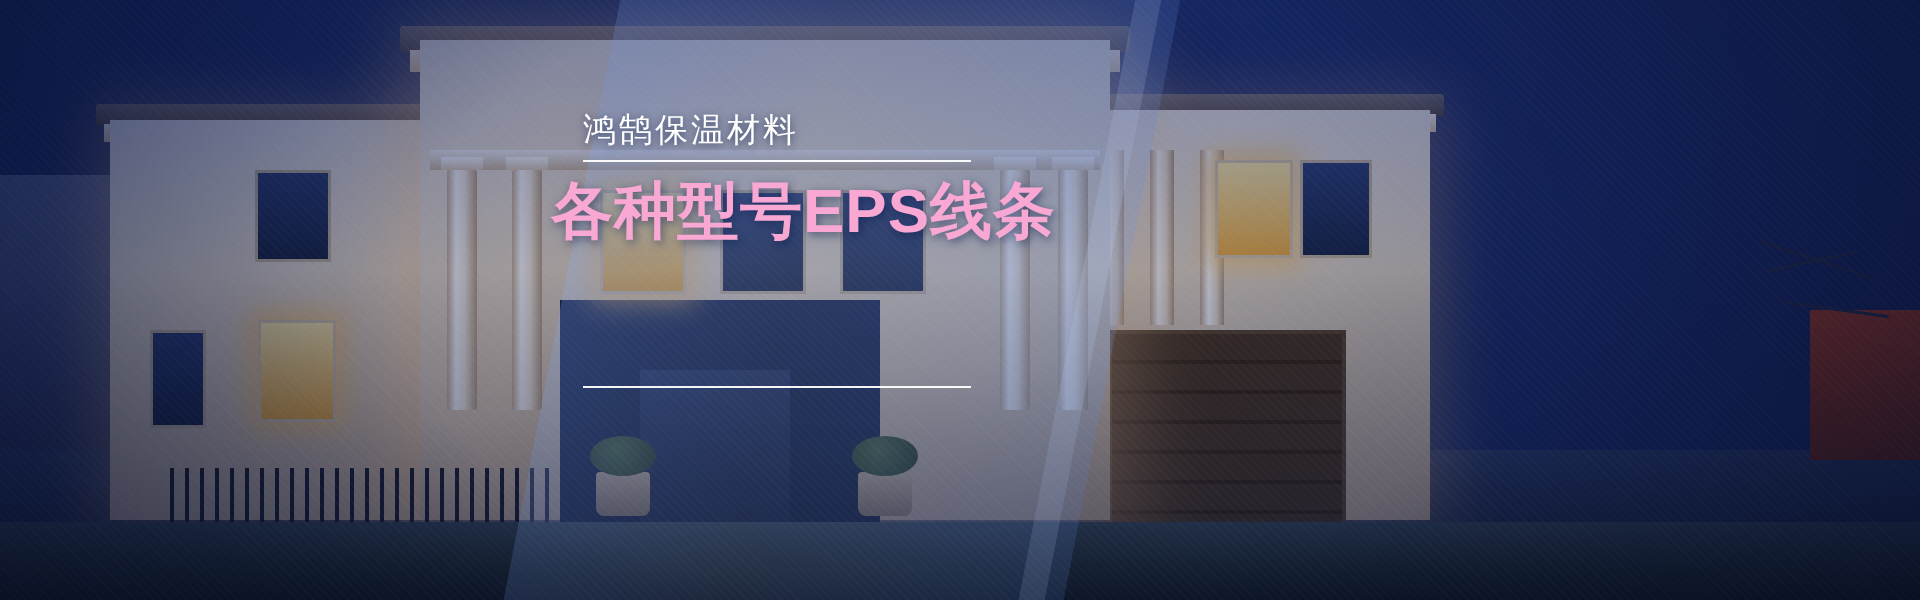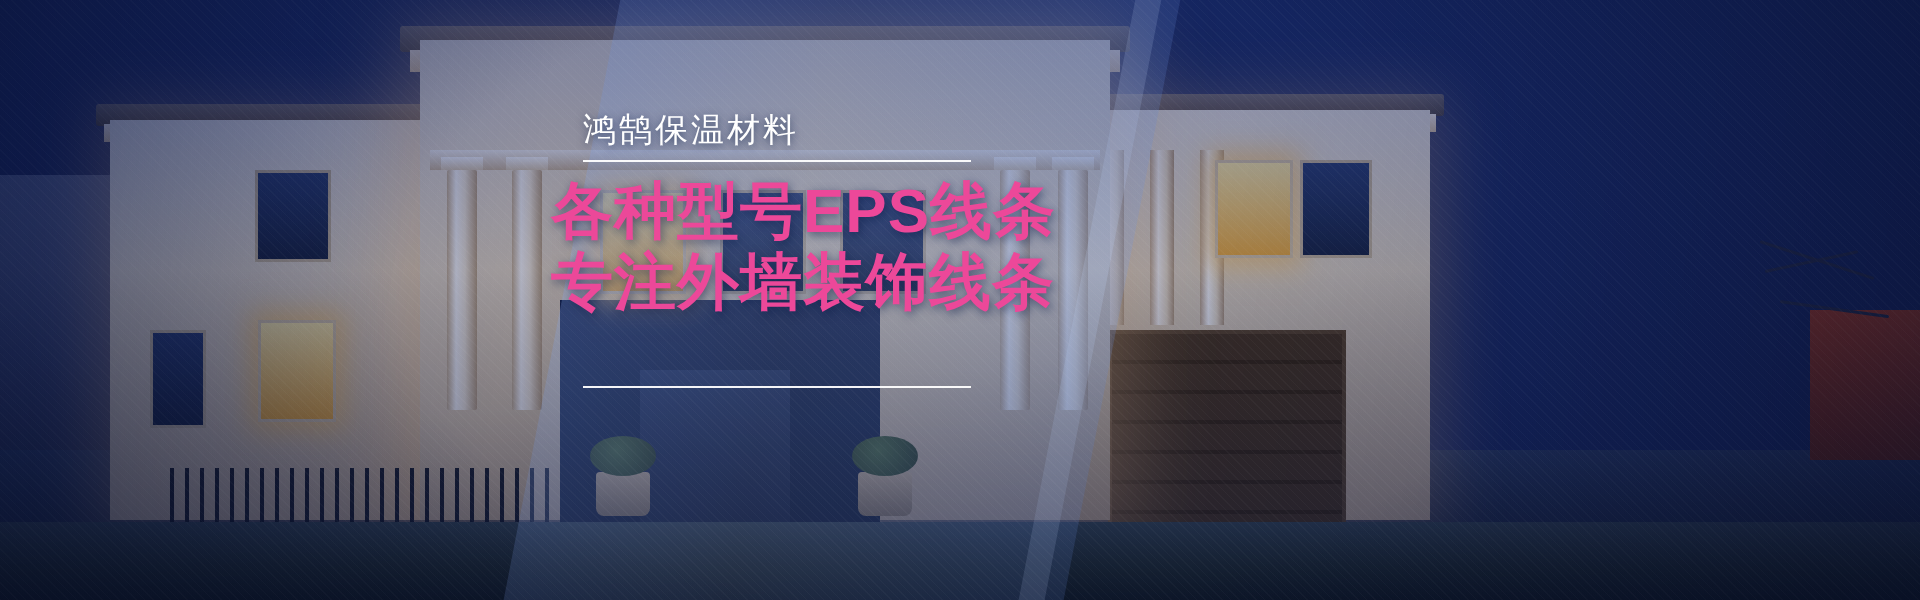--- a/index.html
+++ b/index.html
@@ -114,21 +114,21 @@
     background:repeating-linear-gradient(45deg,rgba(255,255,255,.09) 0px,rgba(255,255,255,.09) 1px,transparent 1px,transparent 6px);}
 
   
   .content{position:absolute;left:0;top:0;width:1518px;height:600px;}
   .brand{position:absolute;left:583px;top:108px;
     color:#ffffff;font-size:33px;letter-spacing:3px;font-weight:400;
     text-shadow:0 2px 8px rgba(0,20,60,.65);white-space:nowrap;}
   .rule-top{position:absolute;left:583px;top:160px;width:388px;height:2px;
     background:#ffffff;opacity:.95;}
   .headline{position:absolute;left:551px;top:180px;width:460px;}
-  .hline{color:#ec4899;font-size:62px;font-weight:bold;letter-spacing:1px;
+  .hline{color:#f9a8d4;font-size:62px;font-weight:bold;letter-spacing:1px;
     line-height:62px;white-space:nowrap;
     text-shadow:2px 3px 10px rgba(10,25,70,.55);}
   .hline.l2{margin-top:9px;}
   .rule-bot{position:absolute;left:583px;top:386px;width:388px;height:2px;
     background:#ffffff;opacity:.95;}
   .tagline{position:absolute;left:583px;top:401px;
     color:#ffffff;font-size:31px;letter-spacing:2px;white-space:nowrap;
     text-shadow:0 2px 8px rgba(0,20,60,.65);}
 </style>
 </head>
@@ -205,19 +205,18 @@
     <div class="hatch"></div>
     <div class="vign"></div>
   </div>
 
   <div class="content">
     <div class="brand">鸿鹄保温材料</div>
     <div class="rule-top"></div>
 
     <div class="headline">
       <div class="hline l1">各种型号EPS线条</div>
-      <div class="hline l2">专注外墙装饰线条</div>
     </div>
 
     <div class="rule-bot"></div>
   </div>
 
 </div>
 
 </body></html>

